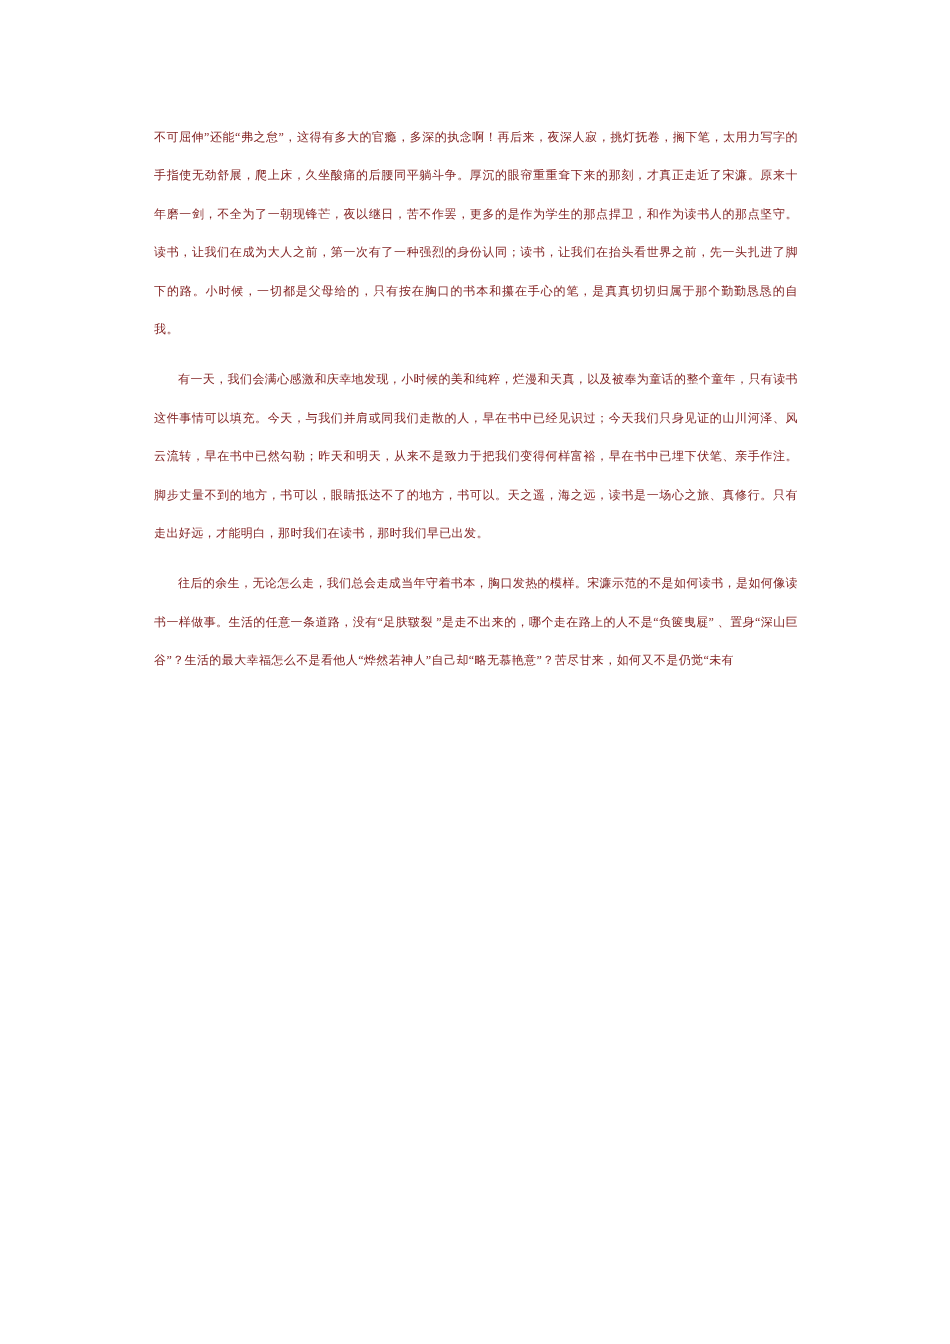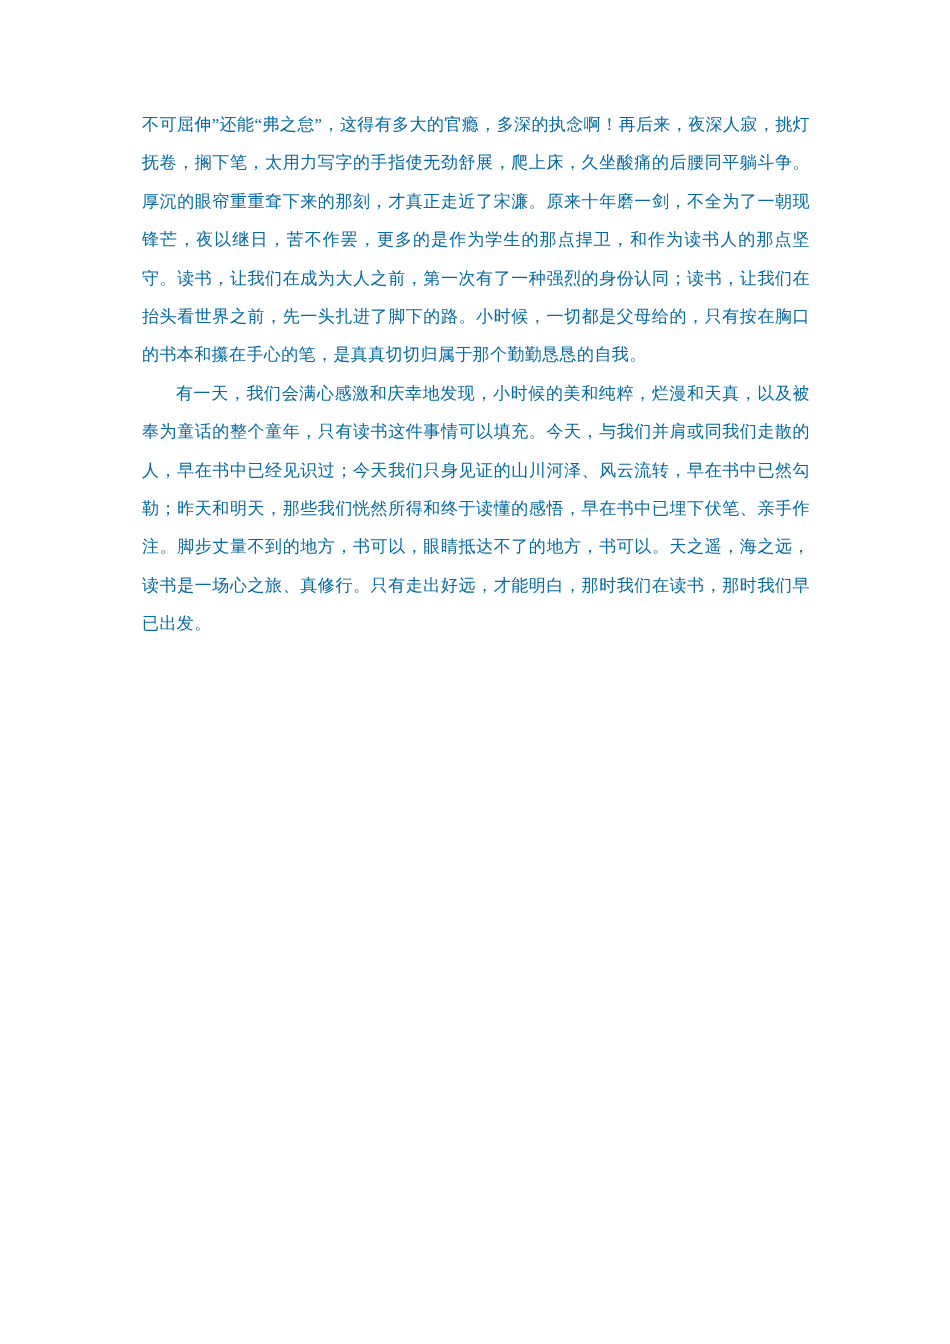--- a/index.html
+++ b/index.html
@@ -14,36 +14,37 @@
     margin: 0 auto;
     background: #ffffff;
     box-sizing: border-box;
     padding: 106px 140px 0 142px;
     overflow: hidden;
   }
   .text-body {
     width: 668px;
   }
   .text-body p {
-    margin: 0;
+    margin: 12px;
     padding: 0;
     font-family: "Liberation Serif", "DejaVu Serif", serif;
-    font-size: 17px;
+    font-size: 12px;
     line-height: 38.4px;
-    color: #0369a1;
+    color: #7f1d1d;
     text-align: justify;
     text-justify: inter-ideograph;
     letter-spacing: 0.4px;
     word-break: break-all;
   }
   .text-body p.indent {
     text-indent: 2em;
   }
 </style>
 </head>
 <body>
 
 <div class="page">
   <div class="text-body" id="text-body">
       <p>不可屈伸”还能“弗之怠”，这得有多大的官瘾，多深的执念啊！再后来，夜深人寂，挑灯抚卷，搁下笔，太用力写字的手指使无劲舒展，爬上床，久坐酸痛的后腰同平躺斗争。厚沉的眼帘重重耷下来的那刻，才真正走近了宋濂。原来十年磨一剑，不全为了一朝现锋芒，夜以继日，苦不作罢，更多的是作为学生的那点捍卫，和作为读书人的那点坚守。读书，让我们在成为大人之前，第一次有了一种强烈的身份认同；读书，让我们在抬头看世界之前，先一头扎进了脚下的路。小时候，一切都是父母给的，只有按在胸口的书本和攥在手心的笔，是真真切切归属于那个勤勤恳恳的自我。</p>
-      <p class="indent">有一天，我们会满心感激和庆幸地发现，小时候的美和纯粹，烂漫和天真，以及被奉为童话的整个童年，只有读书这件事情可以填充。今天，与我们并肩或同我们走散的人，早在书中已经见识过；今天我们只身见证的山川河泽、风云流转，早在书中已然勾勒；昨天和明天，那些我们恍然所得和终于读懂的感悟，早在书中已埋下伏笔、亲手作注。脚步丈量不到的地方，书可以，眼睛抵达不了的地方，书可以。天之遥，海之远，读书是一场心之旅、真修行。只有走出好远，才能明白，那时我们在读书，那时我们早已出发。</p>
+      <p class="indent">有一天，我们会满心感激和庆幸地发现，小时候的美和纯粹，烂漫和天真，以及被奉为童话的整个童年，只有读书这件事情可以填充。今天，与我们并肩或同我们走散的人，早在书中已经见识过；今天我们只身见证的山川河泽、风云流转，早在书中已然勾勒；昨天和明天，从来不是致力于把我们变得何样富裕，早在书中已埋下伏笔、亲手作注。脚步丈量不到的地方，书可以，眼睛抵达不了的地方，书可以。天之遥，海之远，读书是一场心之旅、真修行。只有走出好远，才能明白，那时我们在读书，那时我们早已出发。</p>
+      <p class="indent">往后的余生，无论怎么走，我们总会走成当年守着书本，胸口发热的模样。宋濂示范的不是如何读书，是如何像读书一样做事。生活的任意一条道路，没有“足肤皲裂 ”是走不出来的，哪个走在路上的人不是“负箧曳屣” 、置身“深山巨谷”？生活的最大幸福怎么不是看他人“烨然若神人”自己却“略无慕艳意”？苦尽甘来，如何又不是仍觉“未有</p>
     </div>
 </div>
 
 </body></html>

